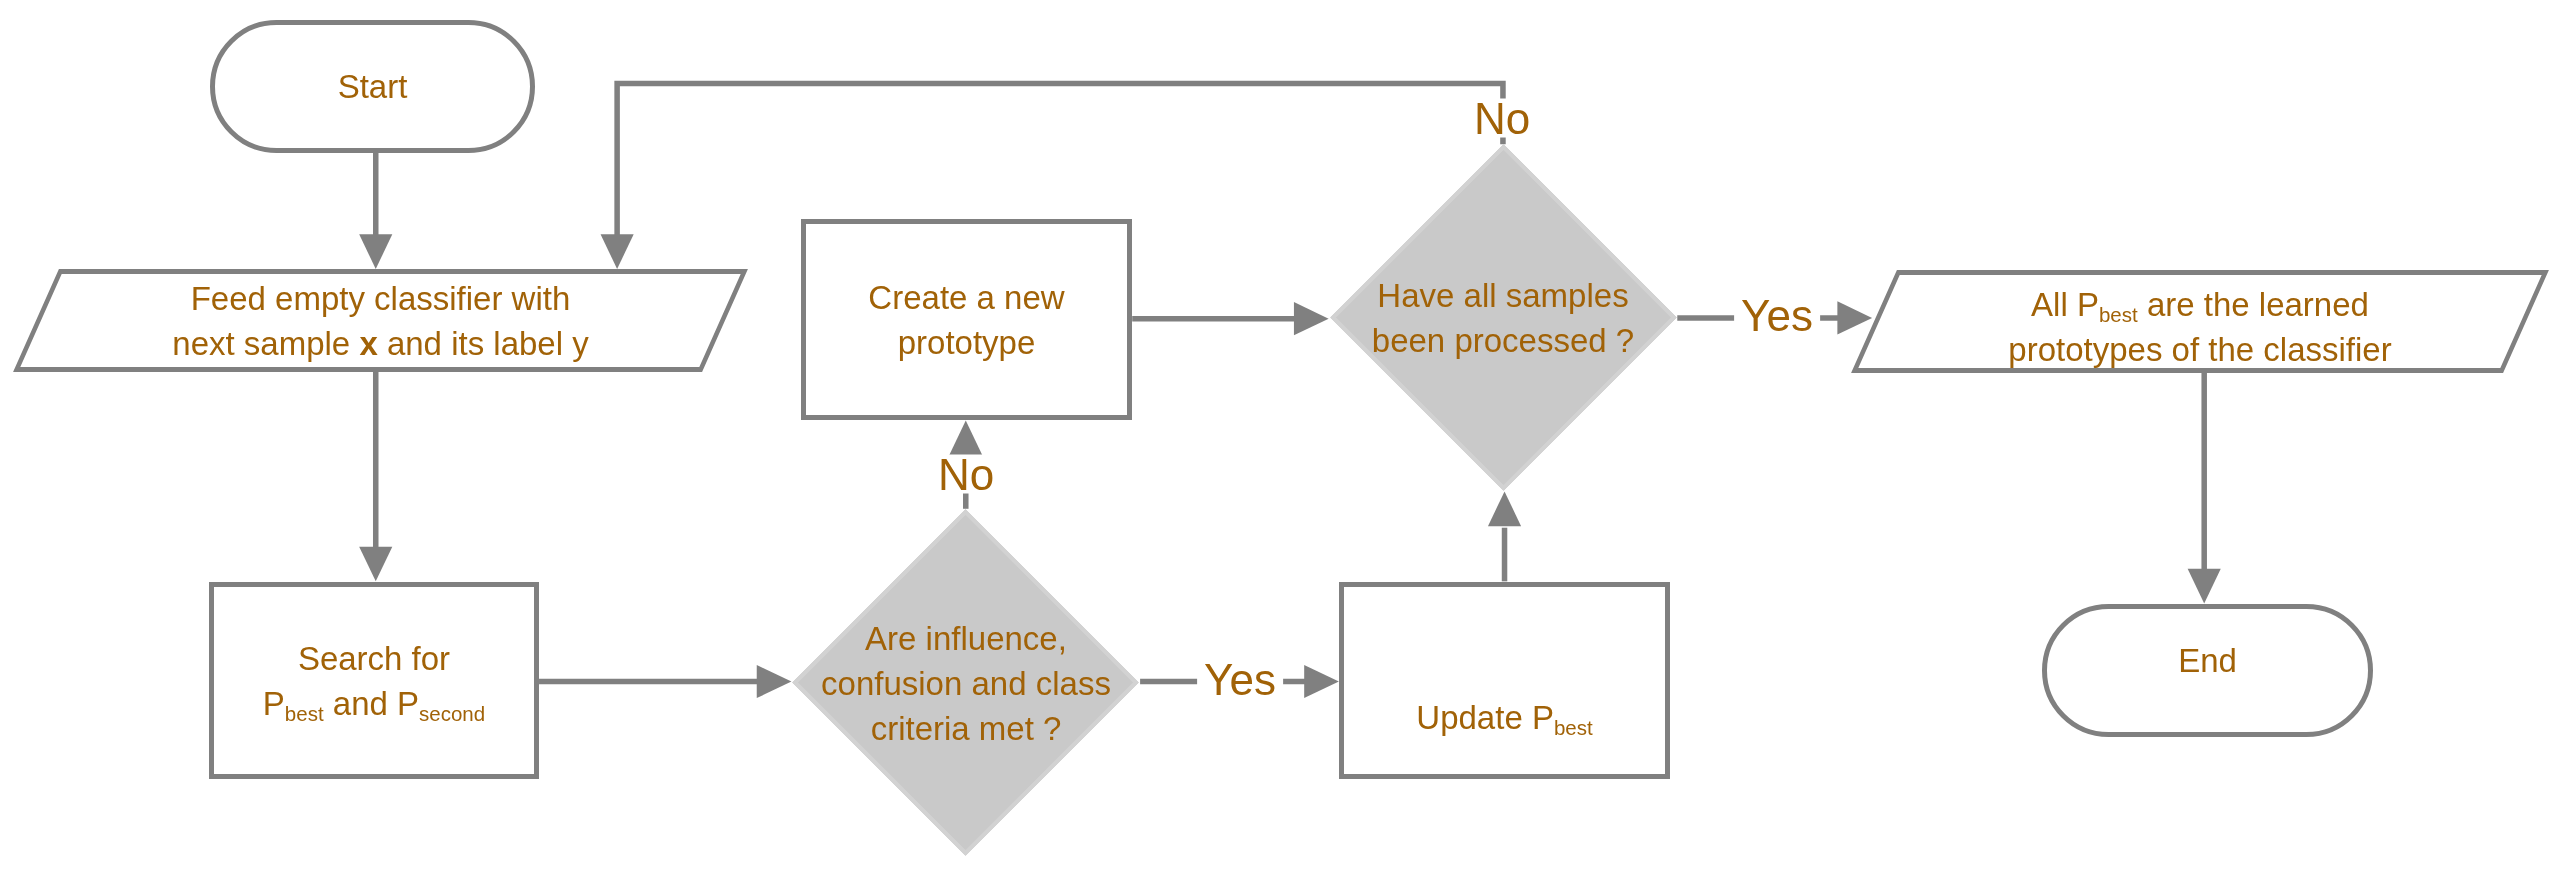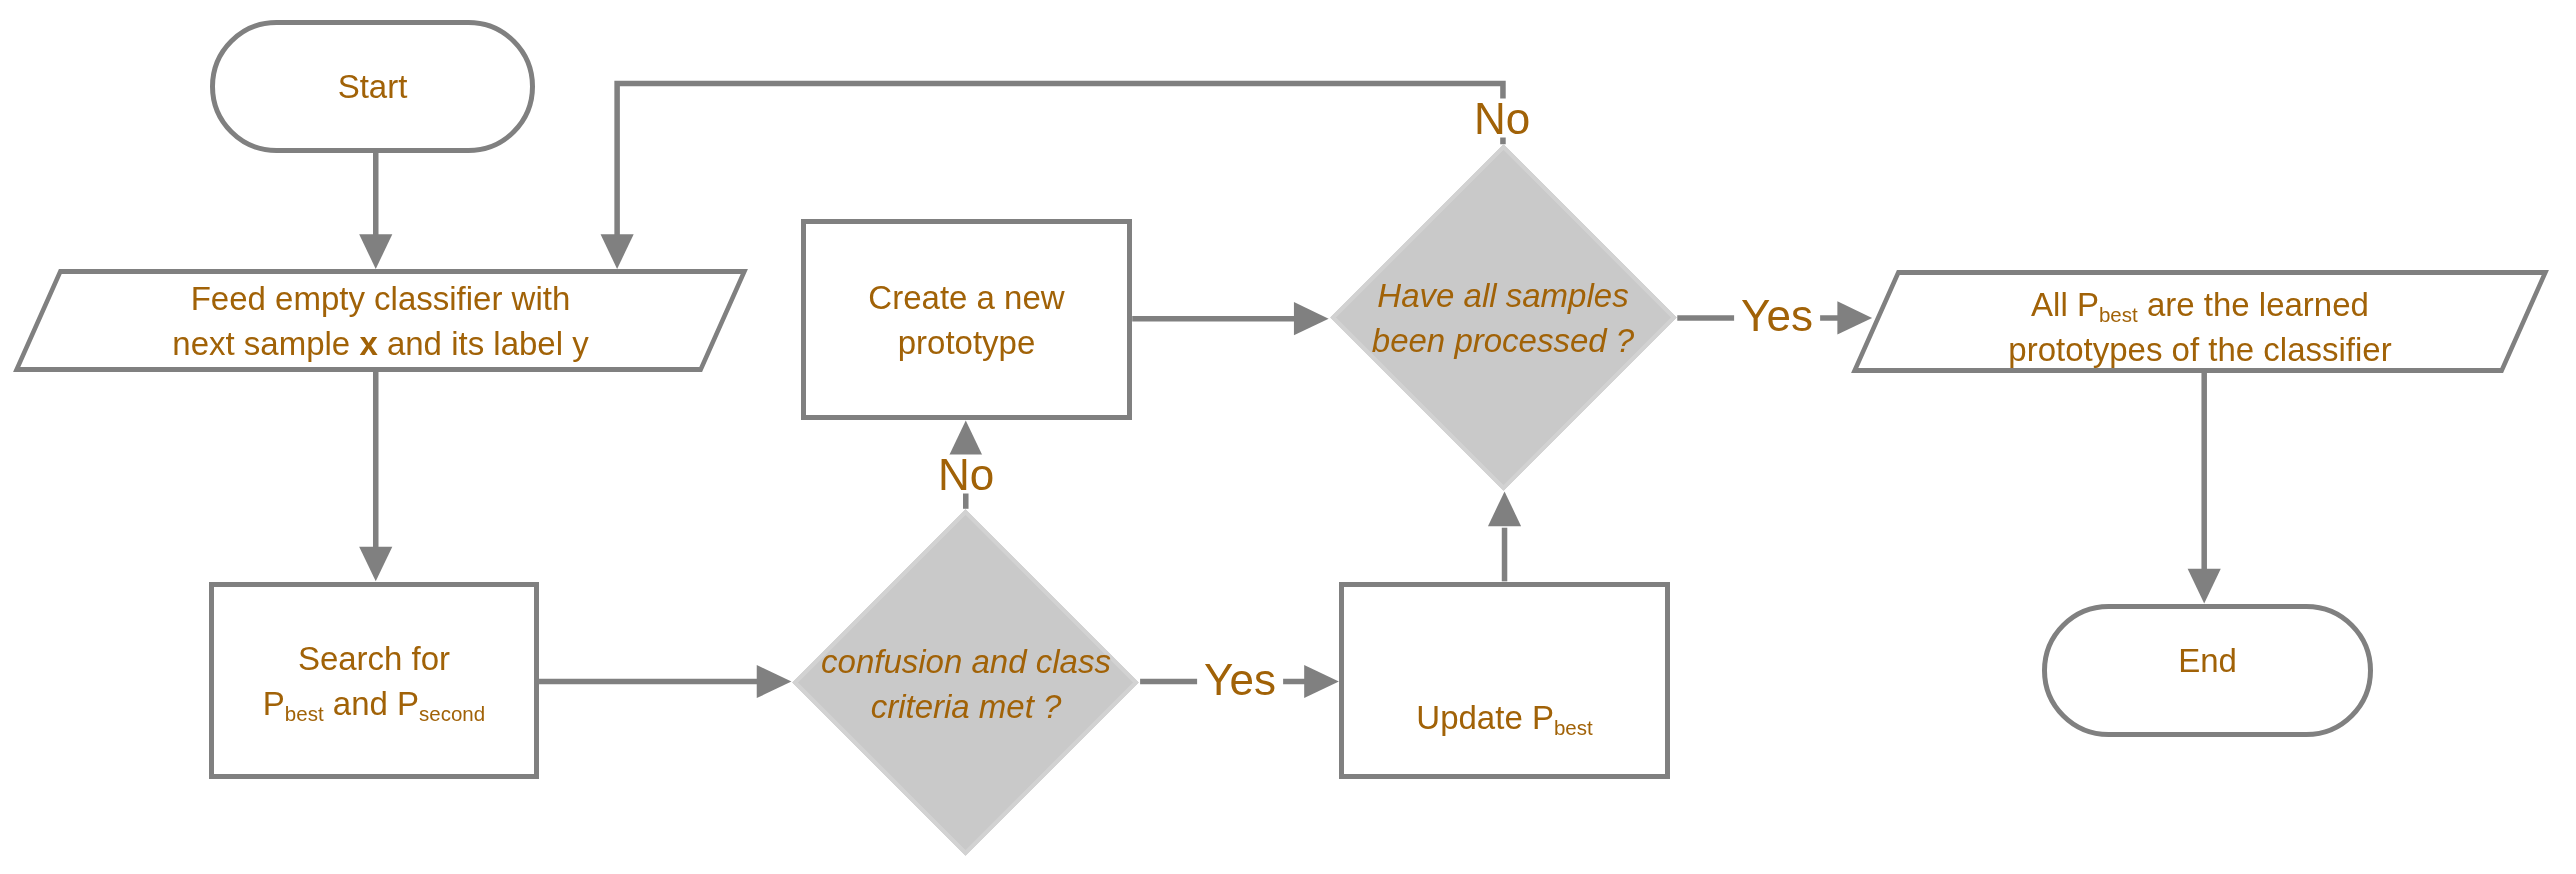--- a/index.html
+++ b/index.html
@@ -43,21 +43,21 @@
     display: flex;
     flex-direction: column;
     align-items: center;
     justify-content: center;
     text-align: center;
     font-size: 33px;
     line-height: 45px;
     white-space: nowrap;
   }
   .txt .line { display: block; }
-  .italic { font-style: italic; }
+  .italic { }
   .b { font-weight: 700; }
   sub {
     font-size: 20.5px;
     line-height: 0;
     vertical-align: -5.5px;
   }
   
   .edge-label {
     position: absolute;
     transform: translate(-50%, -50%);
@@ -120,20 +120,21 @@
   </div>
 
   <div class="node rect" style="left:209px; top:582px; width:330px; height:197px;"></div>
   <div class="txt" style="left:209px; top:582px; width:330px; height:197px;">
     <span class="line">Search for</span>
     <span class="line"><span>P</span><sub>best</sub><span> and P</span><sub>second</sub></span>
   </div>
 
   <div class="diamond" style="left:843px; top:560px; width:245px; height:245px;"></div>
   <div class="txt italic" style="left:808px; top:565px; width:316px; height:237px;">
+    <span class="line">Are influence,</span>
     <span class="line">confusion and class</span>
     <span class="line">criteria met ?</span>
   </div>
 
   <div class="node rect" style="left:801px; top:219px; width:331px; height:201px;"></div>
   <div class="txt" style="left:801px; top:219px; width:331px; height:201px;">
     <span class="line">Create a new</span>
     <span class="line">prototype</span>
   </div>
 

